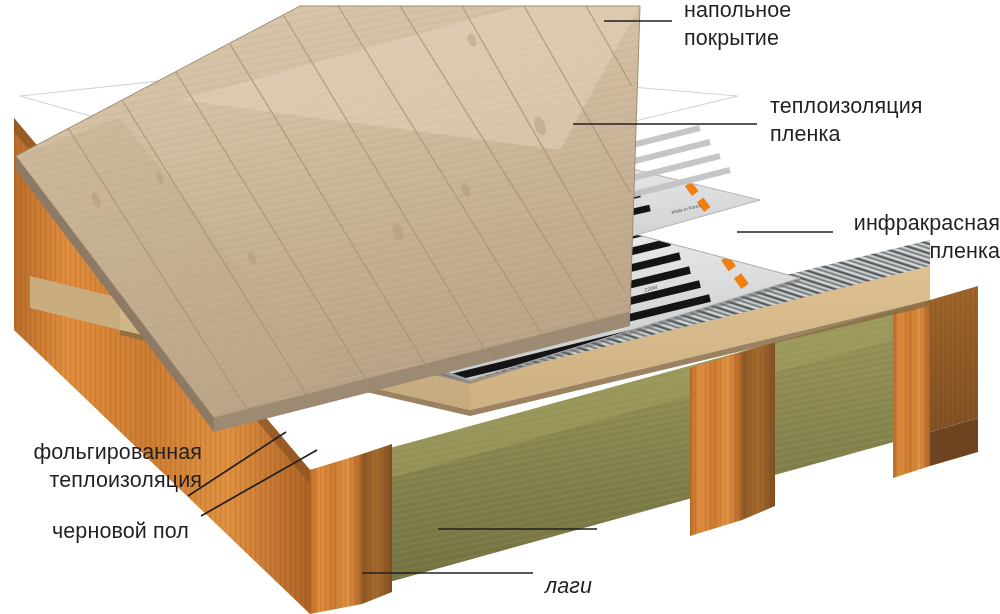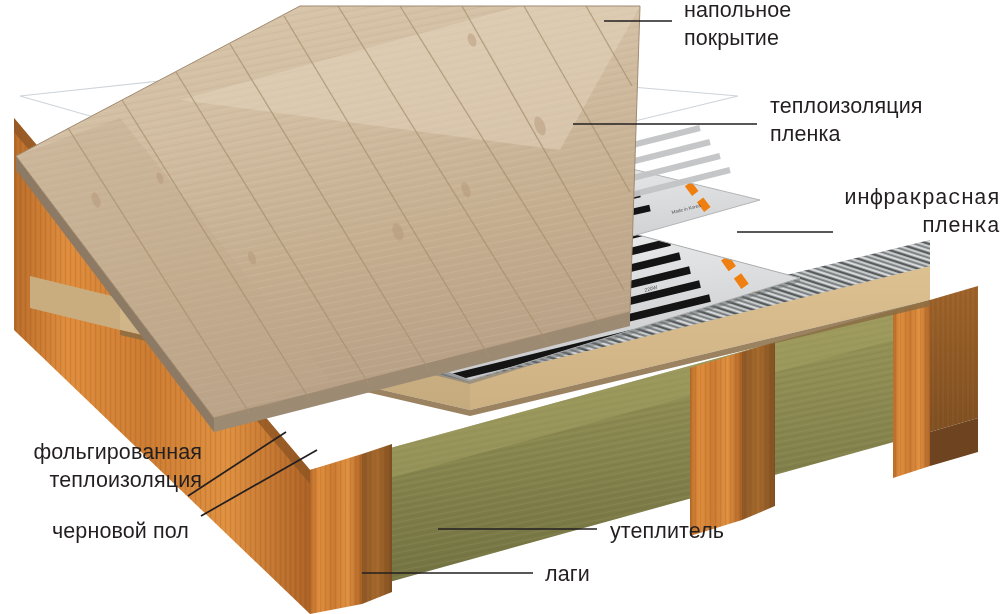--- a/index.html
+++ b/index.html
@@ -387,25 +387,24 @@
       <line class="ld" x1="362" y1="573" x2="533" y2="573"></line>
     </g>
   </svg>
 
   <div class="lbl l" style="left:684px;top:-4px;">напольное
 покрытие</div>
 
   <div class="lbl l" style="left:770px;top:92px;">теплоизоляция
 пленка</div>
 
-  <div class="lbl r" style="left:833px;top:184px;width:167px;font-family:Liberation Mono, monospace;">инфракрасная
+  <div class="lbl r" style="left:833px;top:209px;width:167px;">инфракрасная
 пленка</div>
 
   <div class="lbl l" style="left:52px;top:517px;">черновой пол</div>
 
   <div class="lbl r" style="left:2px;top:438px;width:200px;">фольгированная
 теплоизоляция</div>
 
-  <div class="lbl l" style="left:610px;top:517px;">утеплитель</div>
-
-  <div class="lbl l" style="left:545px;top:560px;">лаги</div>
+
+  <div class="lbl l" style="left:545px;top:572px;font-style:italic;">лаги</div>
 
 </div>
 
 </body></html>

